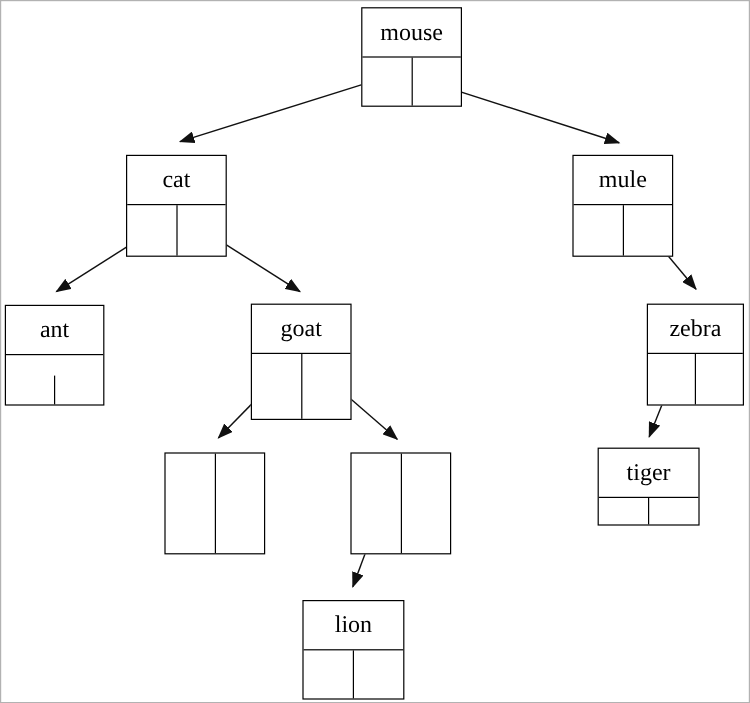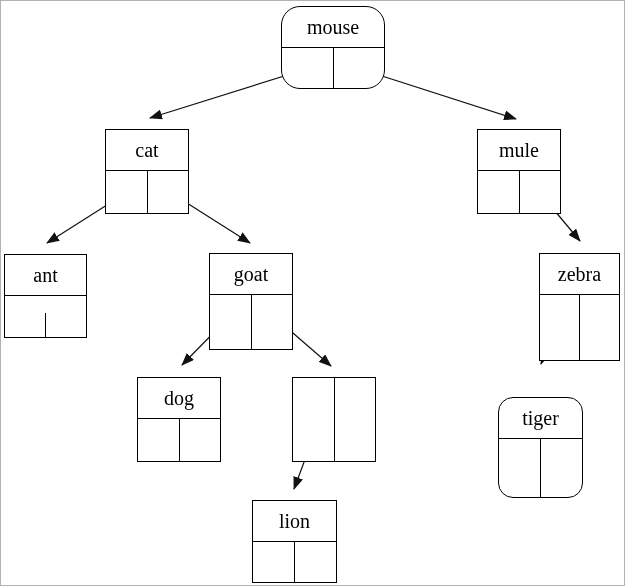--- a/index.html
+++ b/index.html
@@ -73,21 +73,21 @@
       <line x1="353" y1="66" x2="515" y2="118" marker-end="url(#arrowhead)"></line>
       <line x1="128" y1="190" x2="46" y2="242" marker-end="url(#arrowhead)"></line>
       <line x1="167" y1="190" x2="249" y2="242" marker-end="url(#arrowhead)"></line>
       <line x1="538" y1="191" x2="579" y2="240" marker-end="url(#arrowhead)"></line>
       <line x1="231" y1="313" x2="181" y2="364" marker-end="url(#arrowhead)"></line>
       <line x1="270" y1="313" x2="330" y2="365" marker-end="url(#arrowhead)"></line>
       <line x1="560" y1="313" x2="540" y2="363" marker-end="url(#arrowhead)"></line>
       <line x1="312" y1="437" x2="293" y2="488" marker-end="url(#arrowhead)"></line>
     </svg>
   <div>
-      <div class="node" style="left: 280px; top: 5px; width: 104px; height: 83px; border-radius: 19px;">
+      <div class="node" style="left: 300px; top: 5px; width: 84px; height: 83px;">
         <div class="node-label">mouse</div>
         <div class="node-cells">
           <div class="cell cell-left"></div>
           <div class="cell cell-right"></div>
         </div>
       </div>
       <div class="node" style="left: 104px; top: 128px; width: 84px; height: 85px; text-align: center;">
         <div class="node-label">cat</div>
         <div class="node-cells">
           <div class="cell cell-left"></div>
@@ -108,41 +108,40 @@
           <div class="cell cell-right"></div>
         </div>
       </div>
       <div class="node" style="left: 208px; top: 252px; width: 84px; height: 97px;">
         <div class="node-label">goat</div>
         <div class="node-cells">
           <div class="cell cell-left"></div>
           <div class="cell cell-right"></div>
         </div>
       </div>
-      <div class="node" style="left: 538px; top: 252px; width: 81px; height: 108px;">
+      <div class="node" style="left: 538px; top: 252px; width: 81px; height: 85px;">
         <div class="node-label">zebra</div>
         <div class="node-cells">
           <div class="cell cell-left"></div>
           <div class="cell cell-right"></div>
         </div>
       </div>
       <div class="node" style="left: 136px; top: 376px; width: 84px; height: 85px;">
-        <div class="node-label">dog</div>
         <div class="node-cells">
           <div class="cell cell-left"></div>
           <div class="cell cell-right"></div>
         </div>
       </div>
       <div class="node" style="left: 291px; top: 376px; width: 84px; height: 85px;">
         <div class="node-cells">
           <div class="cell cell-left"></div>
           <div class="cell cell-right"></div>
         </div>
       </div>
-      <div class="node" style="left: 497px; top: 396px; width: 85px; height: 101px; border-radius: 15px;">
+      <div class="node" style="left: 497px; top: 372px; width: 85px; height: 65px;">
         <div class="node-label">tiger</div>
         <div class="node-cells">
           <div class="cell cell-left"></div>
           <div class="cell cell-right"></div>
         </div>
       </div>
       <div class="node" style="left: 251px; top: 499px; width: 85px; height: 83px;">
         <div class="node-label">lion</div>
         <div class="node-cells">
           <div class="cell cell-left"></div>

